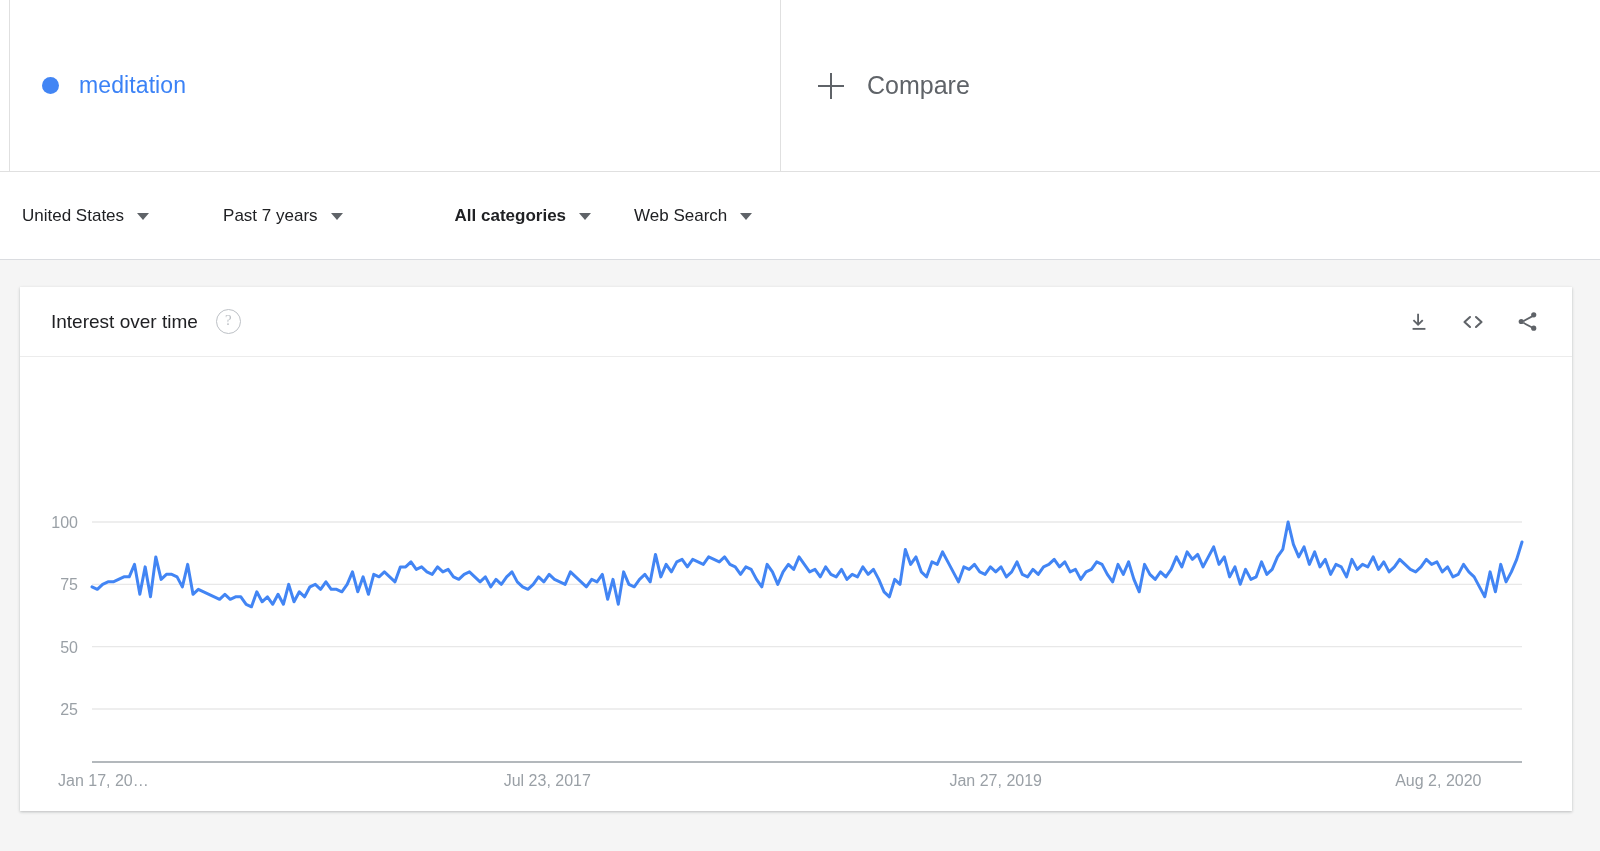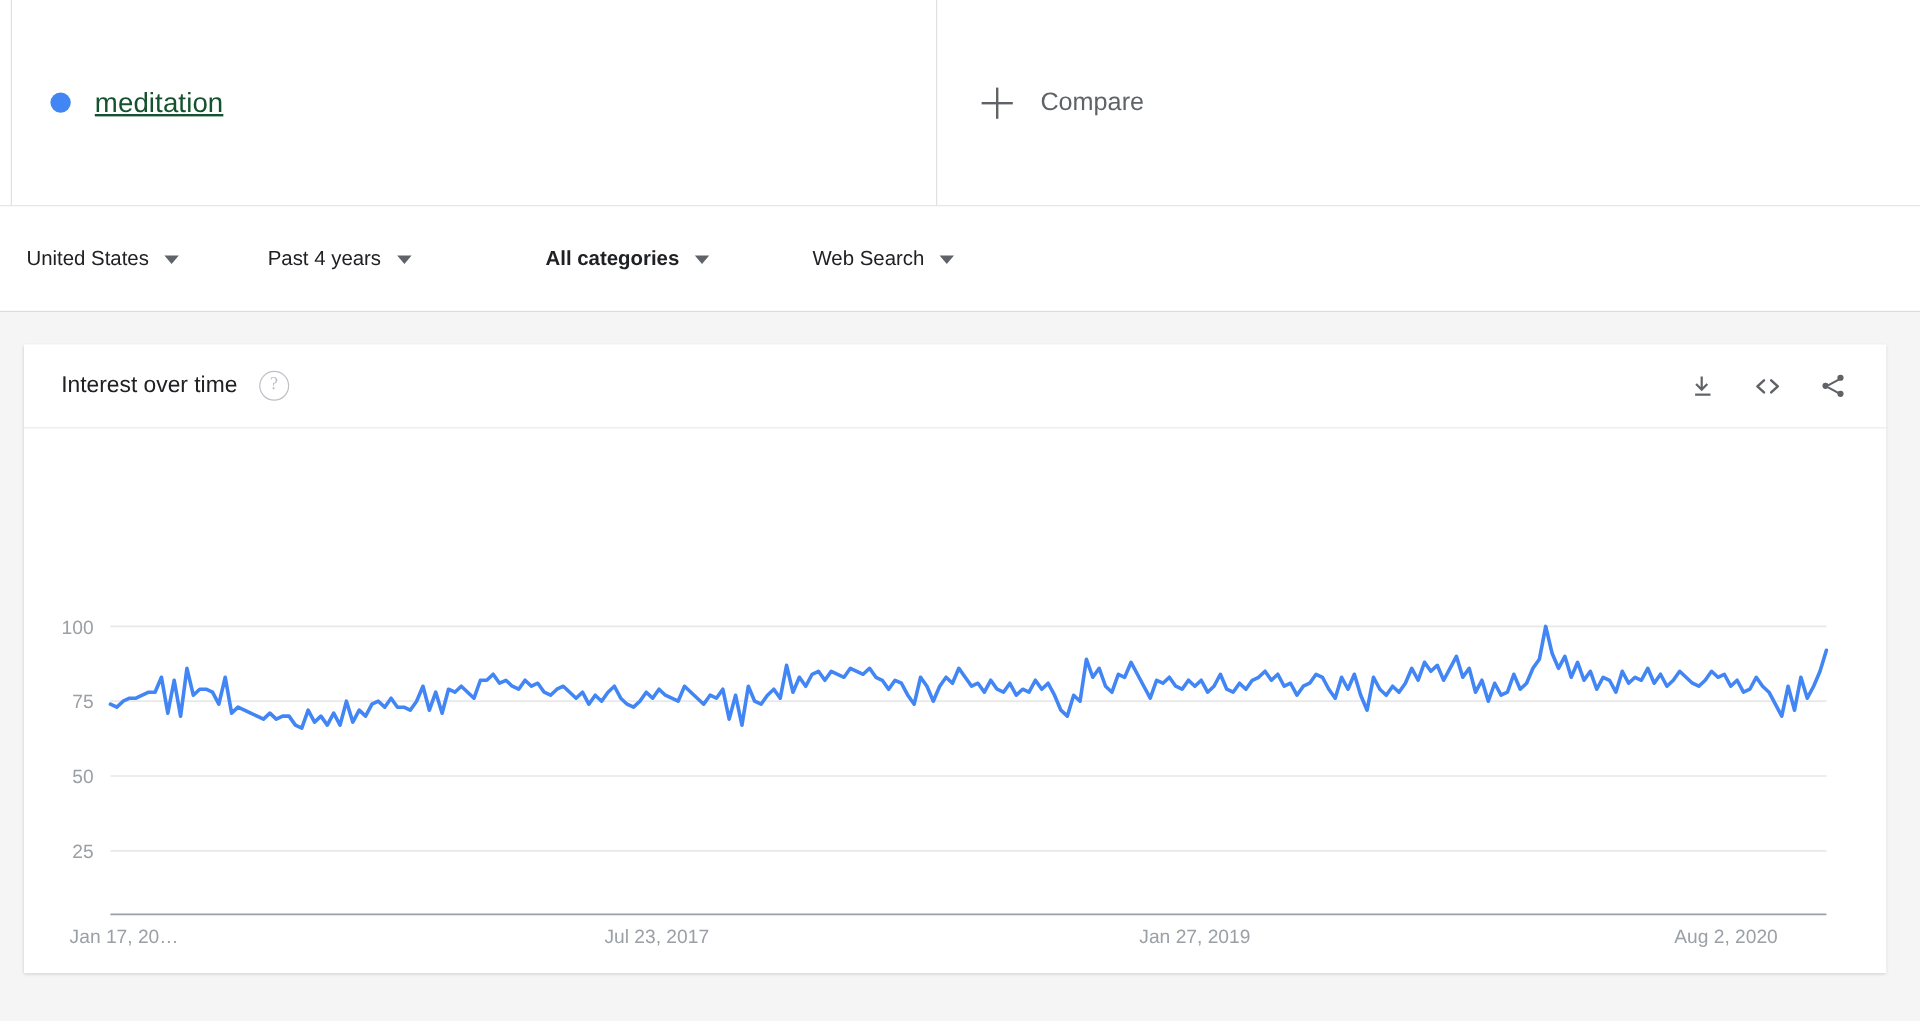--- a/index.html
+++ b/index.html
@@ -42,23 +42,22 @@
   }
   .term-dot {
     width: 17px;
     height: 17px;
     border-radius: 50%;
     background: #4285f4;
     flex: none;
   }
   .term-name {
     font-size: 23px;
-    color: #14532d;
+    color: #3b82f6;
     letter-spacing: .1px;
-    text-decoration: underline;
   }
   .term-sub {
     font-size: 17px;
     color: #5f6368;
     margin-top: 7px;
     margin-left: 37px;
   }
 
   .compare-cell {
     flex: 1;
@@ -79,21 +78,21 @@
     flex: none;
   }
   .plus-icon::before, .plus-icon::after {
     content: "";
     position: absolute;
     background: #5f6368;
   }
   .plus-icon::before { left: 0; top: 12px; width: 26px; height: 2px; }
   .plus-icon::after  { top: 0; left: 12px; height: 26px; width: 2px; }
   .compare-label {
-    font-size: 21px;
+    font-size: 25px;
     color: #5f6368;
   }
 
   
   .filter-bar {
     height: 88px;
     background: #ffffff;
     border-bottom: 1px solid #dadce0;
     display: flex;
     align-items: center;
@@ -102,21 +101,21 @@
   .filter {
     display: flex;
     align-items: center;
     gap: 13px;
     cursor: pointer;
     white-space: nowrap;
   }
   .f1 { margin-left: 22px; }
   .f2 { margin-left: 74px; }
   .f3 { margin-left: 112px; font-weight: bold; }
-  .f4 { margin-left: 86px; }
+  .f4 { margin-left: 43px; }
   .filter-label {
     font-size: 17px;
     color: #202124;
   }
   .caret {
     width: 0; height: 0;
     border-left: 6px solid transparent;
     border-right: 6px solid transparent;
     border-top: 7px solid #5f6368;
     flex: none;
@@ -200,21 +199,21 @@
     </div>
   </div>
 </div>
 
 <div class="filter-bar">
   <div class="filter f1">
     <span class="filter-label">United States</span>
     <span class="caret"></span>
   </div>
   <div class="filter f2">
-    <span class="filter-label">Past 4 years</span>
+    <span class="filter-label">Past 7 years</span>
     <span class="caret"></span>
   </div>
   <div class="filter f3">
     <span class="filter-label">All categories</span>
     <span class="caret"></span>
   </div>
   <div class="filter f4">
     <span class="filter-label">Web Search</span>
     <span class="caret"></span>
   </div>

